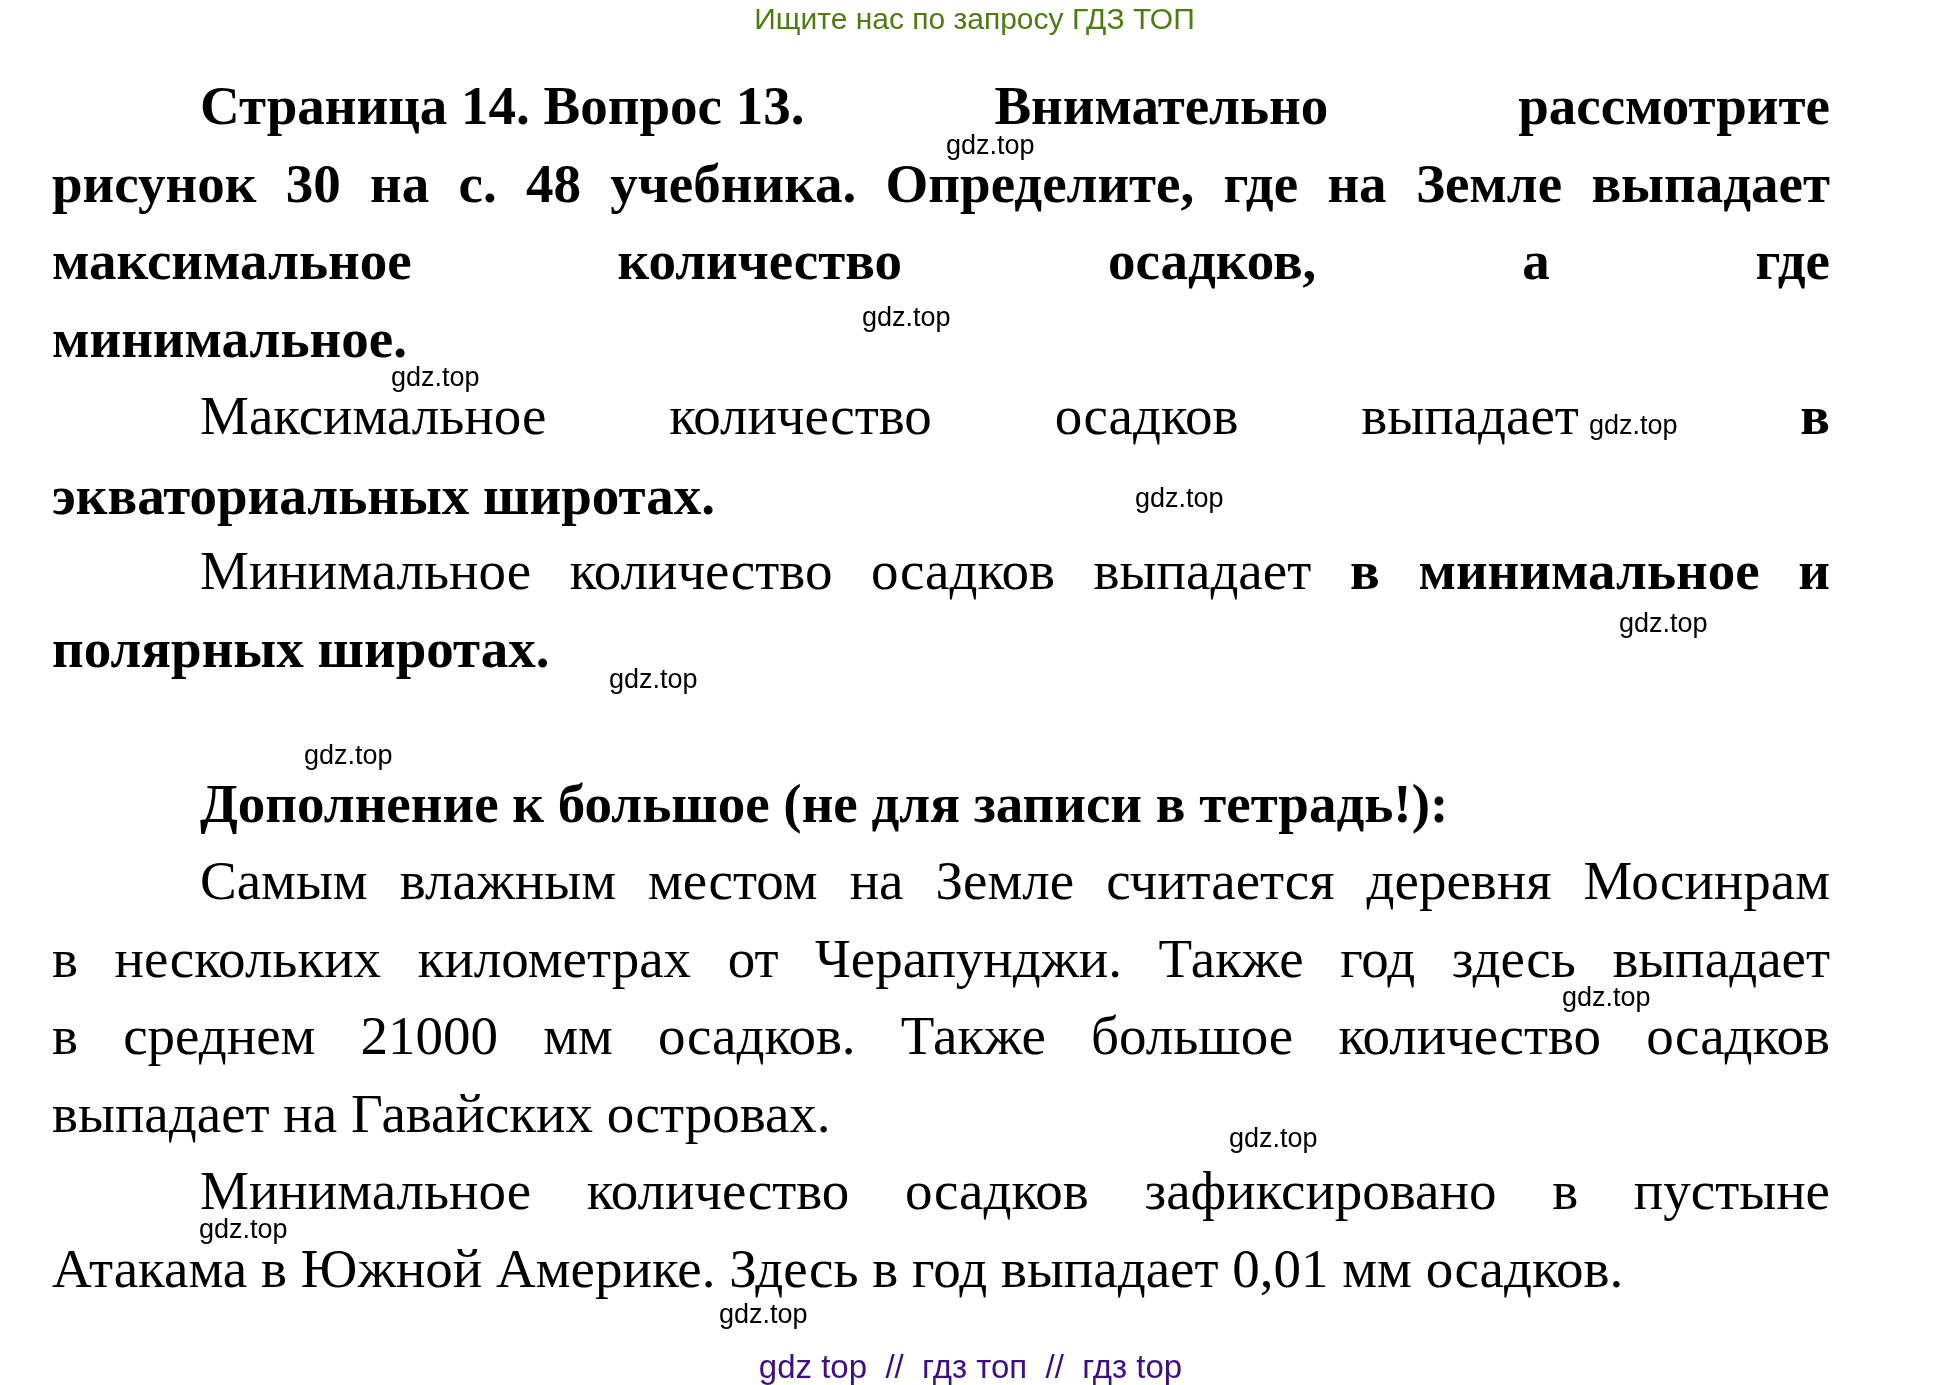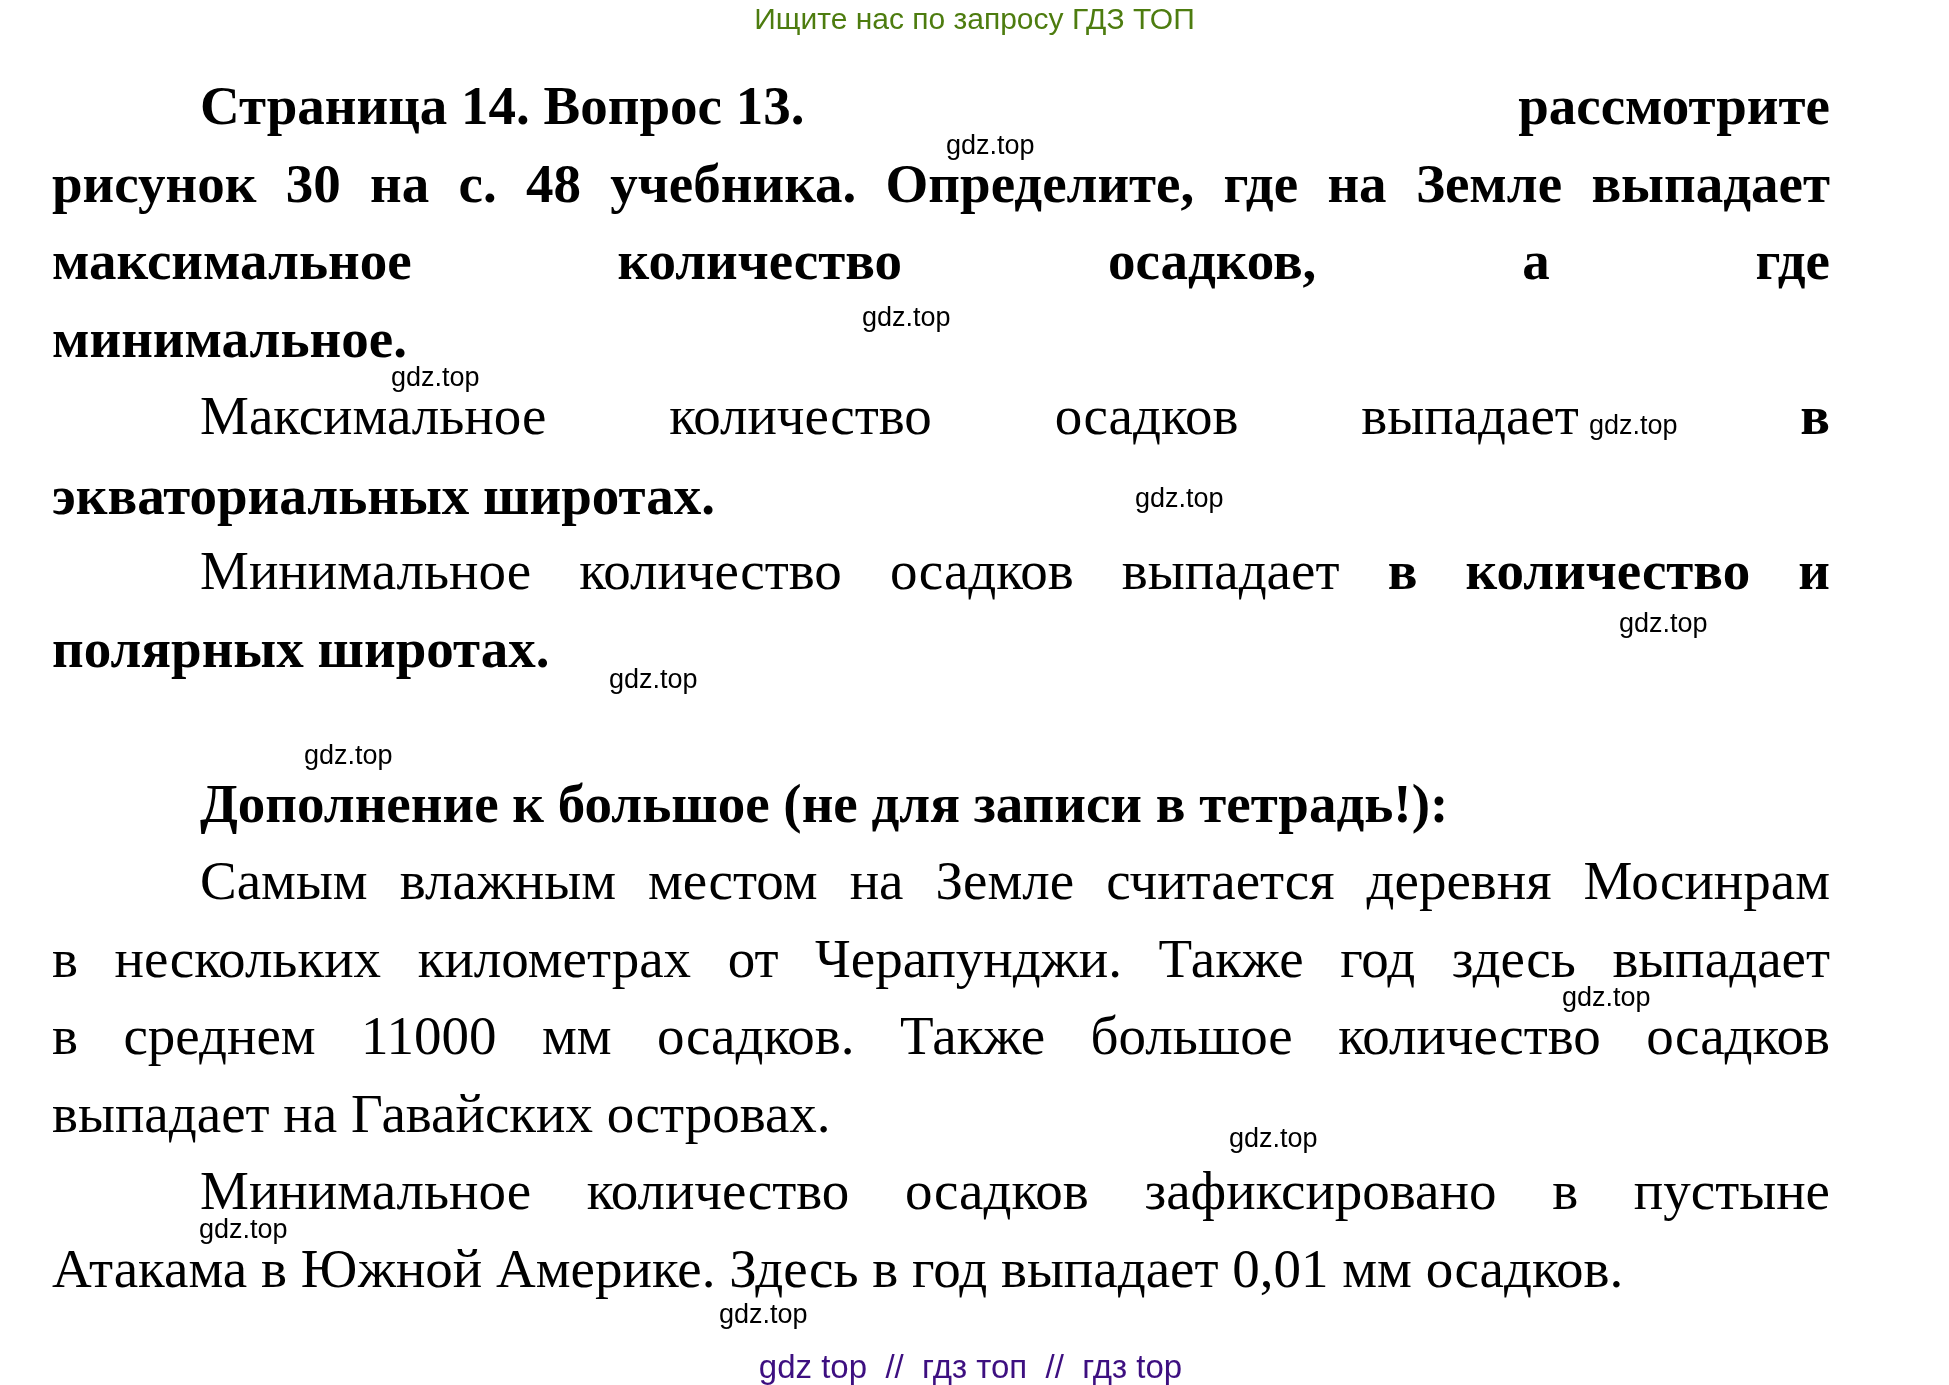--- a/index.html
+++ b/index.html
@@ -16,20 +16,21 @@
   .wm { position:absolute; font-family:"Liberation Sans", sans-serif; font-size:27px;
         color:#000; line-height:30px; white-space:nowrap; }
 </style>
 </head>
 <body>
 
 <div class="hdr">Ищите нас по запросу ГДЗ ТОП</div>
 
 <div class="ln ind j b" style="top:74px;">
   <span>Страница 14. Вопрос 13.</span>
+  <span>Внимательно</span>
   <span>рассмотрите</span>
 </div>
 <div class="ln b" style="top:152px;text-align:justify;text-align-last:justify;">рисунок 30 на с. 48 учебника. Определите, где на Земле выпадает</div>
 <div class="ln j b" style="top:229px;">
   <span>максимальное</span>
   <span>количество</span>
   <span>осадков,</span>
   <span>а</span>
   <span>где</span>
 </div>
@@ -39,29 +40,29 @@
   <span>Максимальное</span>
   <span>количество</span>
   <span>осадков</span>
   <span><span>выпадает</span><span style="font-family:'Liberation Sans',sans-serif;font-size:27px;margin-left:10px;">gdz.top</span></span>
   <span class="b">в</span>
 </div>
 <div class="ln b" style="top:464px;">экваториальных широтах.</div>
 
 <div class="ln ind" style="top:539px;text-align:justify;text-align-last:justify;word-spacing:4px;">
   <span>Минимальное количество осадков выпадает</span>
-  <span class="b">в количество и</span>
+  <span class="b">в минимальное и</span>
 </div>
 <div class="ln b" style="top:617px;">полярных широтах.</div>
 
 <div class="ln ind b" style="top:772px;">Дополнение к большое (не для записи в тетрадь!):</div>
 
 <div class="ln ind" style="top:849px;text-align:justify;text-align-last:justify;">Самым влажным местом на Земле считается деревня Мосинрам</div>
 <div class="ln" style="top:927px;text-align:justify;text-align-last:justify;">в нескольких километрах от Черапунджи. Также год здесь выпадает</div>
-<div class="ln" style="top:1004px;text-align:justify;text-align-last:justify;">в среднем 11000 мм осадков. Также большое количество осадков</div>
+<div class="ln" style="top:1004px;text-align:justify;text-align-last:justify;">в среднем 21000 мм осадков. Также большое количество осадков</div>
 <div class="ln" style="top:1082px;">выпадает на Гавайских островах.</div>
 
 <div class="ln ind" style="top:1159px;text-align:justify;text-align-last:justify;">Минимальное количество осадков зафиксировано в пустыне</div>
 <div class="ln" style="top:1237px;">Атакама в Южной Америке. Здесь в год выпадает 0,01 мм осадков.</div>
 
 <div id="wm-layer">
     <div class="wm" style="left: 946px; top: 130px;">gdz.top</div>
     <div class="wm" style="left: 862px; top: 302px;">gdz.top</div>
     <div class="wm" style="left: 391px; top: 362px;">gdz.top</div>
     <div class="wm" style="left: 1135px; top: 483px;">gdz.top</div>

